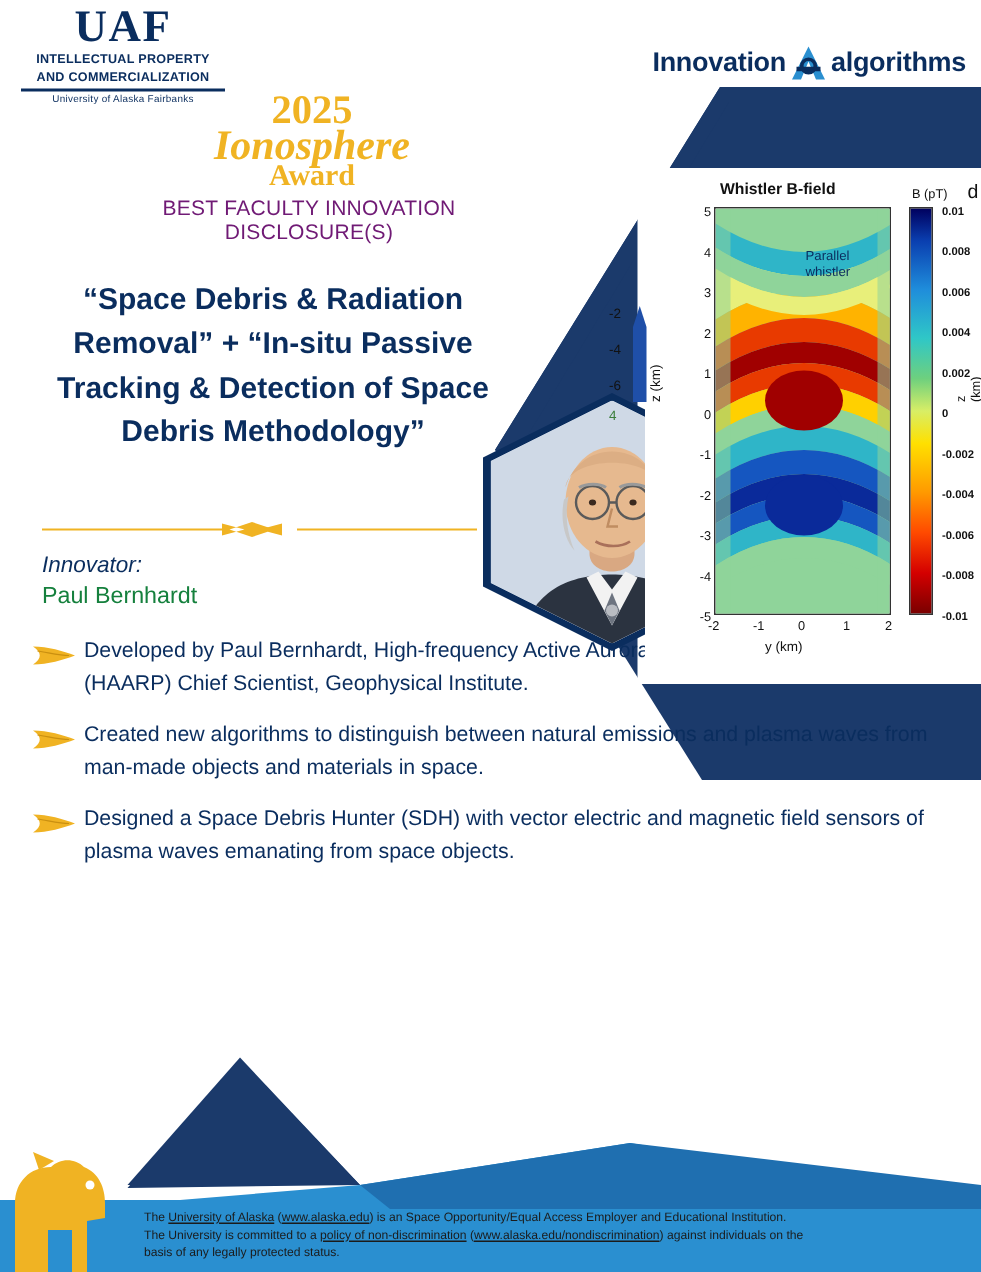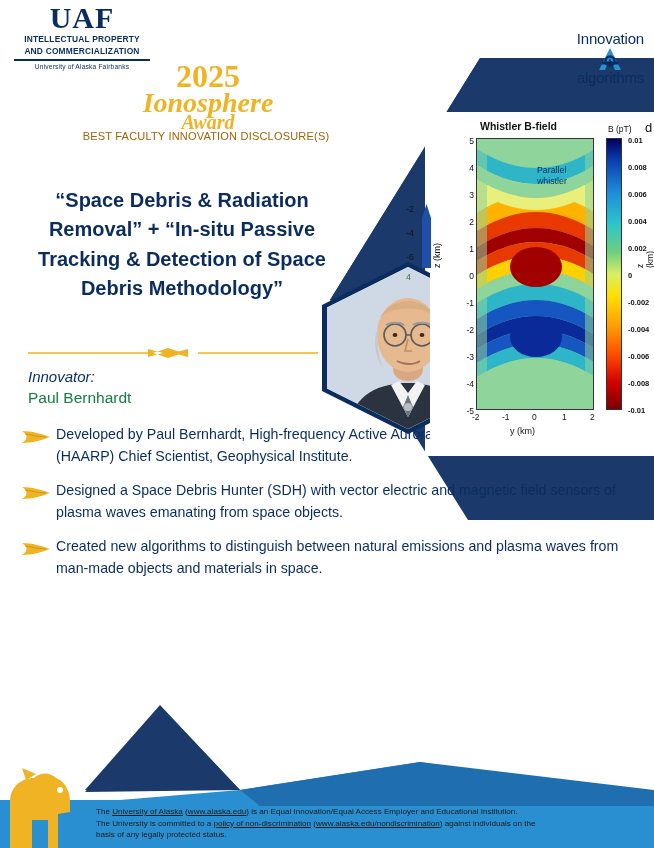--- a/index.html
+++ b/index.html
@@ -27,52 +27,52 @@
   }
   .uaf-sub {
     font-size: 8.4px; font-weight: bold; color:#0a2d5e;
     letter-spacing: 0.2px; line-height: 1.15; margin-top: 2px;
   }
   .uaf-rule { height: 2px; background:#0a2d5e; margin: 3px 6px 2px 6px; }
   .uaf-campus { font-size: 6.6px; color:#0a2d5e; letter-spacing:.2px; }
 
   .innov-acc {
     position:absolute; right: 10px; top: 30px;
-    font-size: 15px; font-weight: normal; color:#0a2d5e;
+    font-size: 18px; font-weight: bold; color:#0a2d5e;
     letter-spacing: -0.2px;
-    display:flex; align-items:center; gap:0px;flex-direction:column;
+    display:flex; align-items:center; gap:0px;
   }
   .innov-acc .a-mark {
     display:inline-block; width:28px; height:22px; position:relative; margin:0 1px;
   }
   .innov-acc .a-mark svg { position:absolute; left:0; top:0; }
 
   
   .bg-shapes { position:absolute; inset:0; }
 
   
   .award {
     position:absolute; left: 118px; top: 60px; width: 180px; text-align:center;
     color:#f0b323;
   }
   .award .year {
-    font-family:"Liberation Serif", serif; font-weight:bold; font-size:32px; line-height:1;
+    font-family:"Liberation Serif", serif; font-weight:bold; font-size:27px; line-height:1;
   }
   .award .insp {
     font-family:"Liberation Serif", serif; font-style:italic; font-weight:bold;
     font-size:28px; line-height:0.95; margin-top:-2px;
   }
   .award .awd {
-    font-family:"Liberation Serif", serif; font-style:italic; font-weight:bold;
+    font-family:"Liberation Serif", serif; font-weight:bold;
     font-size:20px; line-height:0.95; margin-top:-4px;
   }
 
   .best-faculty {
     position:absolute; left: 56px; top: 130px; width: 300px; text-align:center;
-    font-size: 11px; color:#a16207; letter-spacing: 0.2px;
+    font-size: 14px; color:#701a75; letter-spacing: 0.2px;
   }
 
   .proj-title {
     position:absolute; left: 22px; top: 186px; width: 320px;
     text-align:center; color:#0a2d5e; font-weight:bold;
     font-size: 20px; line-height: 1.47;
   }
 
   .divider {
     position:absolute; left: 28px; top: 348px; width: 290px; height: 10px;
@@ -243,31 +243,31 @@
   </div>
 
 
   <div class="bullet">
     <span class="arrow">
       <svg width="32" height="18" viewBox="0 0 32 18">
         <path d="M2 3 C12 3, 22 6, 30 9 C22 12, 12 15, 2 15 C8 11, 8 7, 2 3 Z" fill="#f0b323"></path>
         <path d="M5 6 C12 7, 20 9, 26 9" stroke="#c98f10" stroke-width="0.8" fill="none"></path>
       </svg>
     </span>
-    <span class="txt">Designed a Space Debris Hunter (SDH) with vector electric and magnetic field sensors of plasma waves emanating from space objects.</span>
+    <span class="txt">Created new algorithms to distinguish between natural emissions and plasma waves from man-made objects and materials in space.</span>
   </div>
 
   <div class="bullet">
     <span class="arrow">
       <svg width="32" height="18" viewBox="0 0 32 18">
         <path d="M2 3 C12 3, 22 6, 30 9 C22 12, 12 15, 2 15 C8 11, 8 7, 2 3 Z" fill="#f0b323"></path>
         <path d="M5 6 C12 7, 20 9, 26 9" stroke="#c98f10" stroke-width="0.8" fill="none"></path>
       </svg>
     </span>
-    <span class="txt">Created new algorithms to distinguish between natural emissions and plasma waves from man-made objects and materials in space.</span>
+    <span class="txt">Designed a Space Debris Hunter (SDH) with vector electric and magnetic field sensors of plasma waves emanating from space objects.</span>
   </div>
 
 </div>
 
 <div class="hex">
   <div class="clipwrap"></div>
   <div class="inner">
     <svg width="162" height="162" viewBox="0 0 162 162">
       <rect width="162" height="162" fill="#cfd9e6"></rect>
 
@@ -401,19 +401,19 @@
 </div>
 
 <svg class="bear" viewBox="0 0 100 86">
   <path d="M6 86 L6 40 C6 26, 16 16, 30 16 C36 10, 46 10, 52 16 C62 20, 66 30, 66 40 L66 50 L54 52 L54 86 L44 86 L44 58 L28 58 L28 86 Z" fill="#f0b323"></path>
   <path d="M22 18 L18 6 L32 12 Z" fill="#f0b323"></path>
   <circle cx="56" cy="28" r="3" fill="#ffffff"></circle>
 </svg>
 
 <div class="footer">
   <div>
-    <span>The </span><u>University of Alaska</u><span> (</span><u>www.alaska.edu</u><span>) is an Equal Innovation/Equal Access Employer and Educational Institution.</span>
+    <span>The </span><u>University of Alaska</u><span> (</span><u>www.alaska.edu</u><span>) is an Space Opportunity/Equal Access Employer and Educational Institution.</span>
   </div>
   <div>
     <span>The University is committed to a </span><u>policy of non-discrimination</u><span> (</span><u>www.alaska.edu/nondiscrimination</u><span>) against individuals on the</span>
   </div>
   <div>basis of any legally protected status.</div>
 </div>
 
 </body></html>

